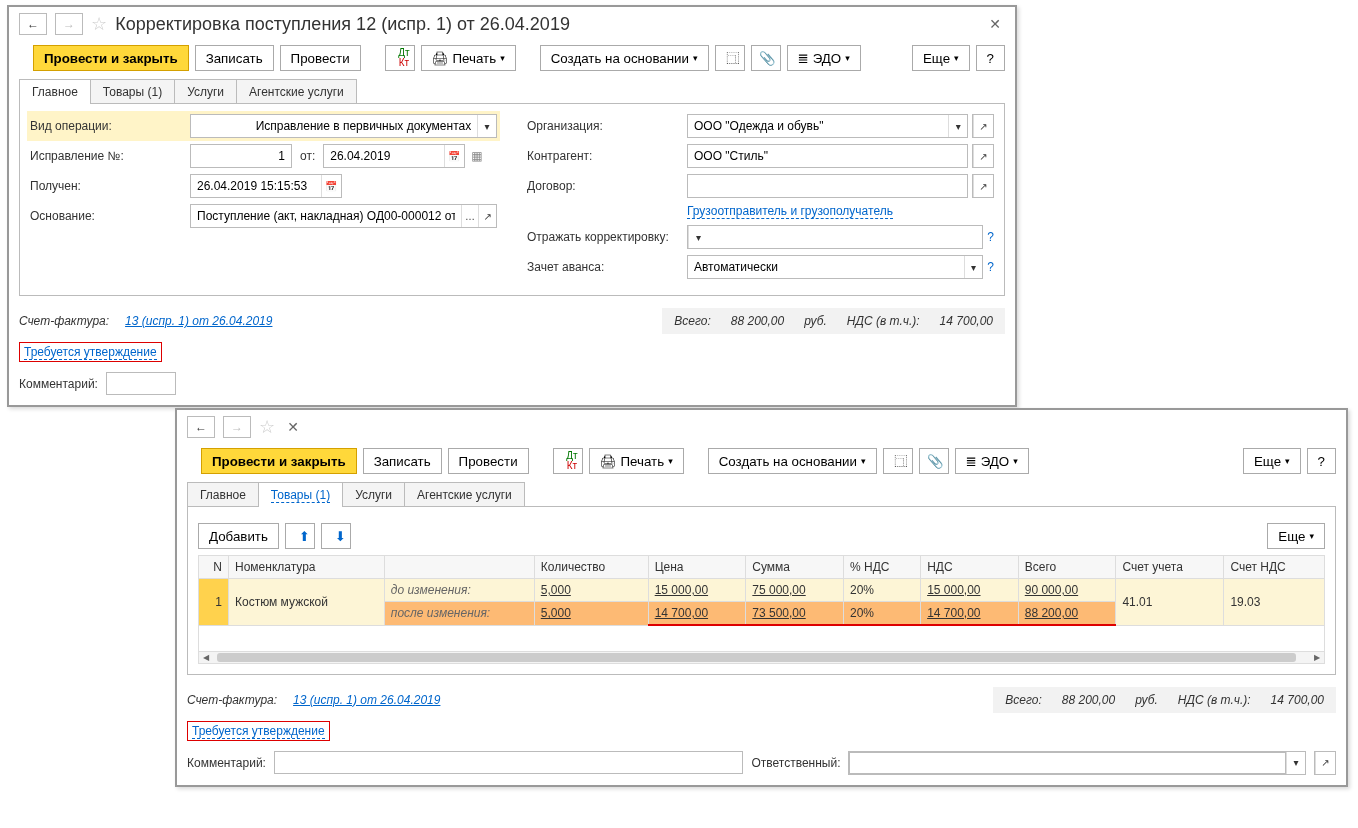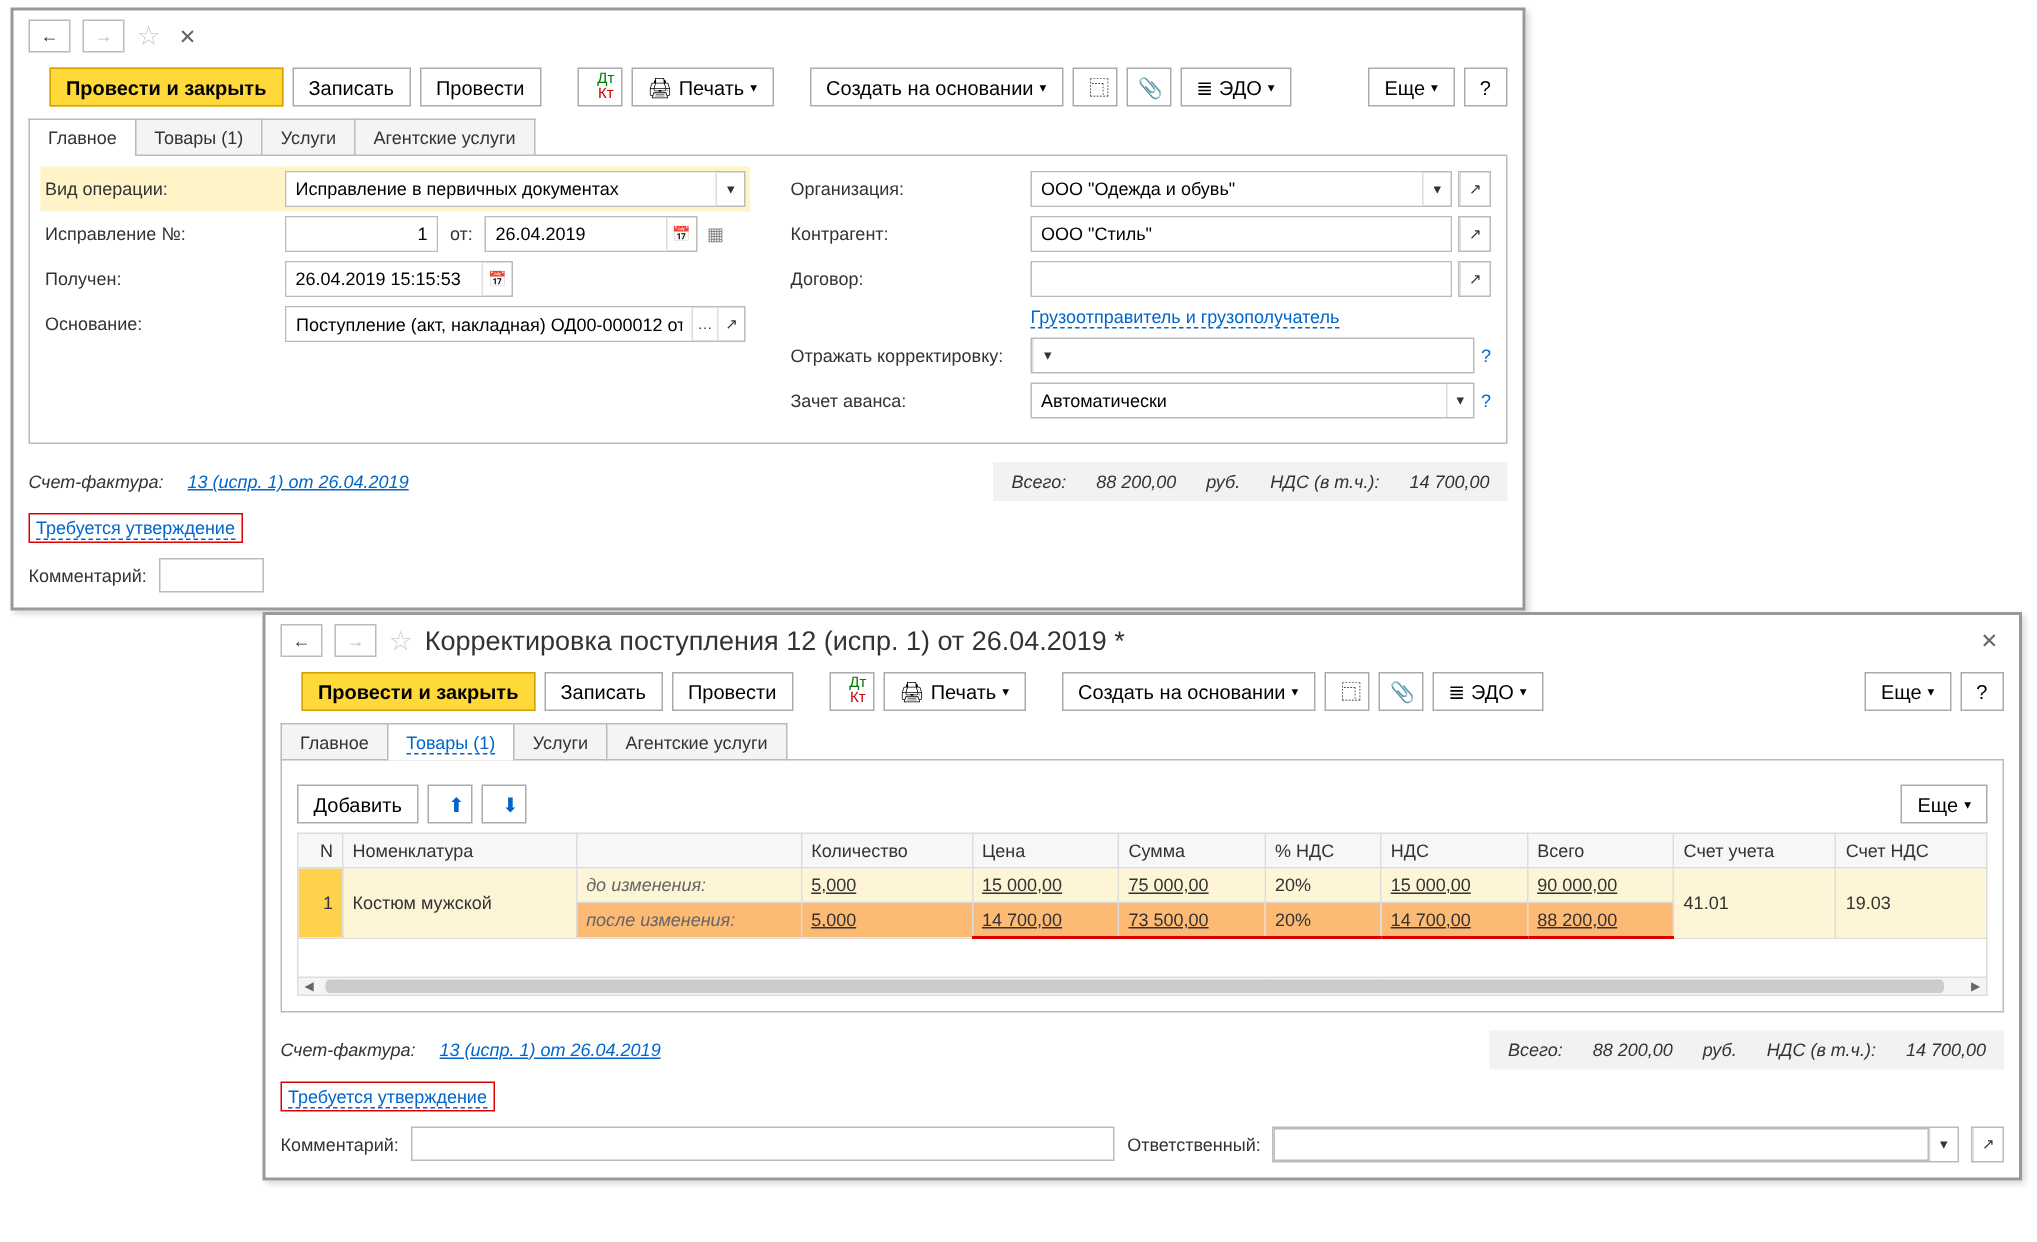--- a/index.html
+++ b/index.html
@@ -110,20 +110,21 @@
 .q-link { color: #0066cc; cursor: pointer; margin-left: 4px; }
 </style>
 </head>
 <body>
 
 <div class="window win1">
   <div class="titlebar">
     <span class="nav-btn">←</span>
     <span class="nav-btn disabled">→</span>
     <span class="star">☆</span>
+    <span class="title">Корректировка поступления 12 (испр. 1) от 26.04.2019</span>
     <span class="close-x">✕</span>
   </div>
 
   <div class="toolbar">
     <button class="btn btn-primary">Провести и закрыть</button>
     <button class="btn">Записать</button>
     <button class="btn">Провести</button>
     <span style="width:12px"></span>
     <button class="btn btn-icon">
         <span class="ico-dk">
@@ -158,21 +159,21 @@
     <div class="tab">Услуги</div>
     <div class="tab">Агентские услуги</div>
   </div>
 
   <div class="tab-panel">
     <div class="col2">
       <div>
         <div class="form-row highlight-row">
           <span class="label">Вид операции:</span>
           <span class="input-wrap" style="flex:1">
-              <input style="width: 100%;" value="Исправление в первичных документах">
+              <input style="width: 100%; text-align: right;" value="Исправление в первичных документах">
               <span class="ib">▾</span>
             </span>
         </div>
         <div class="form-row">
           <span class="label">Исправление №:</span>
           <span class="input-wrap">
               <input style="width: 100px; text-align: right;" value="1">
             </span>
           <span style="margin:0 8px">от:</span>
           <span class="input-wrap">
@@ -272,21 +273,20 @@
     <span>Комментарий:</span>
     <input style="width: 70px;">
   </div>
 </div>
 
 <div class="window win2">
   <div class="titlebar">
     <span class="nav-btn">←</span>
     <span class="nav-btn disabled">→</span>
     <span class="star">☆</span>
-    <span class="title">Корректировка поступления 12 (испр. 1) от 26.04.2019 *</span>
     <span class="close-x">✕</span>
   </div>
 
   <div class="toolbar">
     <button class="btn btn-primary">Провести и закрыть</button>
     <button class="btn">Записать</button>
     <button class="btn">Провести</button>
     <span style="width:12px"></span>
     <button class="btn btn-icon">
         <span class="ico-dk">

